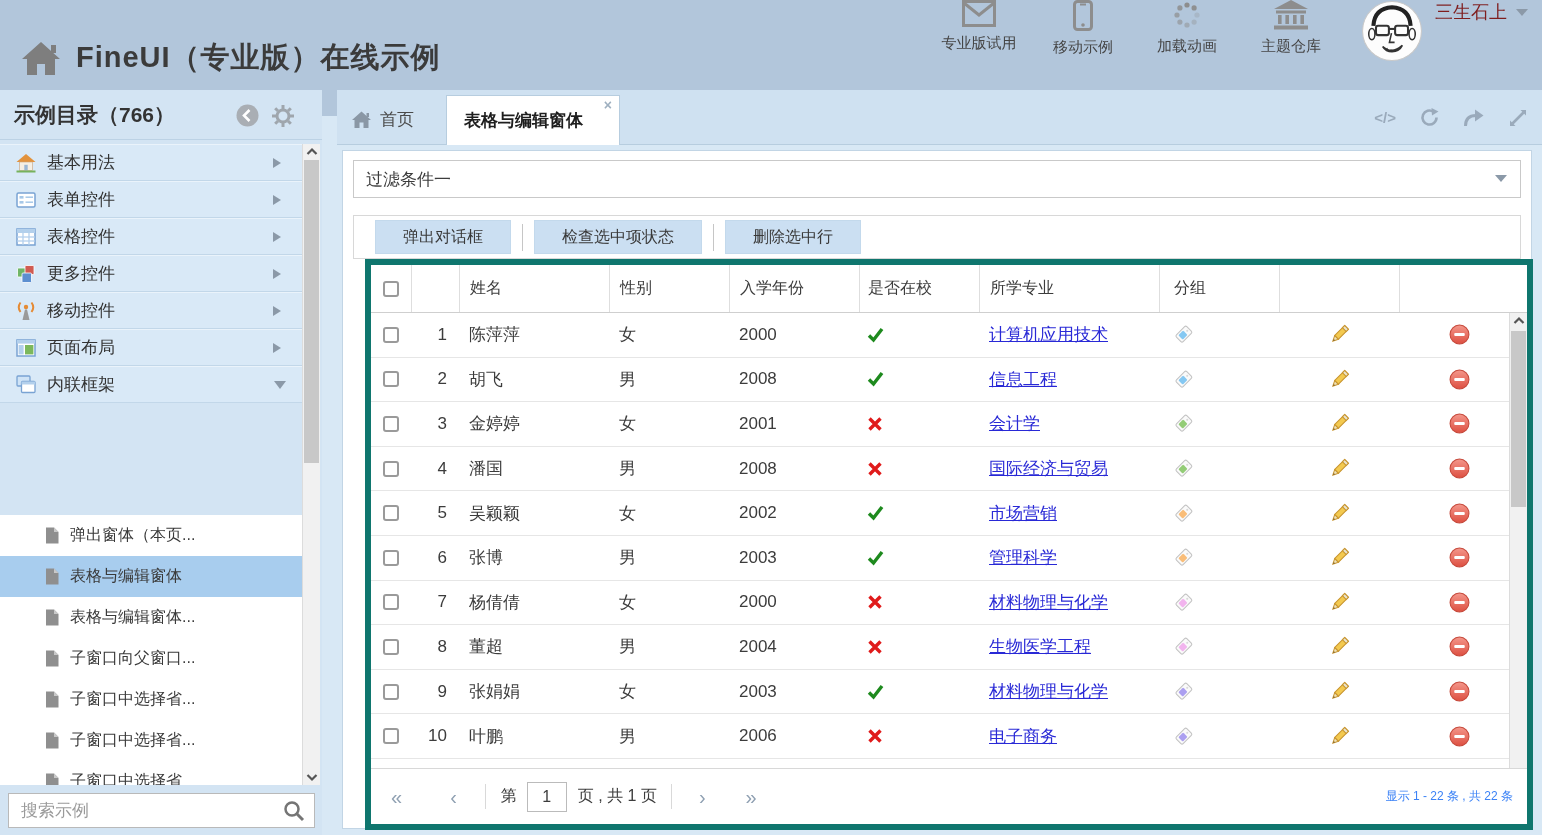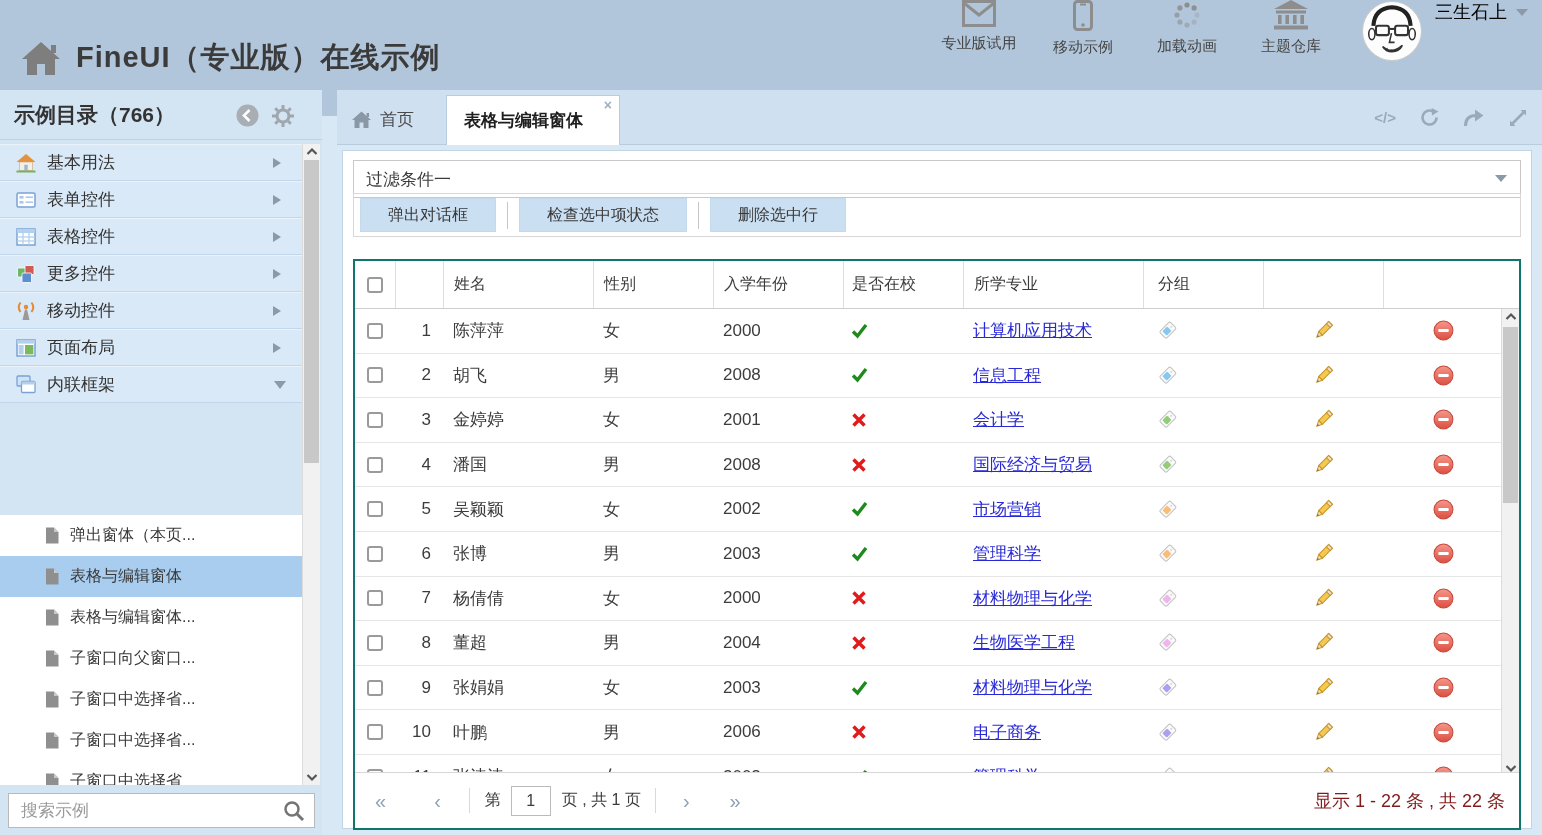--- a/index.html
+++ b/index.html
@@ -9,21 +9,21 @@
 
   
   .app-header{position:absolute;left:0;top:0;width:1542px;height:116px;background:#b2c6db;display:flex;align-items:center}
   .home-big{margin-left:22px}
   .app-title{font-size:29px;font-weight:bold;color:#3b3b3b;margin-left:16px;letter-spacing:1px}
   .header-right{position:absolute;right:14px;top:0;height:90px;display:flex;align-items:flex-start}
   .h-action{width:104px;display:flex;flex-direction:column;align-items:center;justify-content:center;gap:7px;cursor:pointer}
   .h-action .lbl{font-size:15px;color:#454545;white-space:nowrap}
   .avatar-wrap{margin:0 12px 0 18px}
   .user-box{display:flex;align-items:center;gap:9px;cursor:pointer}
-  .user-name{font-size:18px;color:#000000}
+  .user-name{font-size:18px;color:#7f1d1d}
   .caret-down{width:0;height:0;border:6px solid transparent;border-top:7px solid #8b99a8;margin-top:6px}
 
   
   .sidebar{position:absolute;left:0;top:90px;width:322px;height:745px;background:#d3e4f3}
   .sb-head{height:50px;border-bottom:1px solid #bcd2e5;position:relative;display:flex;align-items:center}
   .sb-title{font-size:21px;font-weight:bold;color:#333;margin-left:14px}
   .sb-head-icons{position:absolute;right:28px;top:14px;display:flex;gap:13px;align-items:center}
   .sb-menu{position:absolute;left:0;top:54px;width:302px}
   .menu-item{height:37px;display:flex;align-items:center;background:#d9e9f7;border-top:1px solid #eaf3fb;border-bottom:1px solid #c2d7e9;cursor:pointer}
   .menu-icon{width:20px;height:20px;margin-left:16px}
@@ -57,25 +57,25 @@
   .panel{position:absolute;left:5px;top:60px;width:1190px;height:679px;background:#fff;border:1px solid #c2d5e5}
   .filter-row{position:absolute;left:10px;top:9px;width:1168px;height:38px;display:flex;gap:10px}
   .search-box{width:573px;height:38px;border:1px solid #c9c9c9;background:#fff;display:flex;align-items:center;position:relative}
   .search-box input{flex:1;border:none;outline:none;font-size:17px;padding-left:12px;color:#3c3c3c;font-family:inherit}
   .search-box input::placeholder{color:#9a9a9a}
   .search-box .mag{margin-right:10px}
   .filter-box{flex:1;height:38px;border:1px solid #c9c9c9;display:flex;align-items:center;cursor:pointer;position:relative}
   .filter-value{font-size:17px;color:#3c3c3c;margin-left:12px}
   .filter-box .caret-down{position:absolute;right:13px;top:14px;margin:0}
 
-  .toolbar{position:absolute;left:10px;top:42px;width:1168px;height:44px;border:1px solid #d8d8d8;display:flex;align-items:center;padding-left:6px}
+  .toolbar{position:absolute;left:10px;top:64px;width:1168px;height:44px;border:1px solid #d8d8d8;display:flex;align-items:center;padding-left:21px}
   .tb-btn{height:34px;background:#cbdff2;border:1px solid #c3d9ec;font-size:16px;color:#3a3a3a;padding:0 27px;cursor:pointer;font-family:inherit}
   .tb-divider{width:1px;height:27px;background:#c6c6c6;margin:0 11px}
 
-  .grid{position:absolute;left:10px;top:108px;width:1168px;height:571px;border:2px solid #0f766e;background:#fff}
+  .grid{position:absolute;left:22px;top:108px;width:1168px;height:571px;border:6px solid #0f766e;background:#fff}
   .thead{height:48px;display:flex;border-bottom:1px solid #cfcfcf}
   .th{display:flex;align-items:center;font-size:16px;color:#3c3c3c;border-left:1px solid #dedede;padding-left:10px}
   .th:first-child{border-left:none}
   .tbody{height:467px;width:1148px;overflow:hidden}
   .tr{height:44.6px;display:flex;align-items:center;border-bottom:1px solid #e6e6e6}
   .td{display:flex;align-items:center;font-size:17px;color:#3c3c3c;padding-left:10px}
   .col-check{width:40px;justify-content:center;padding-left:0}
   .col-num{width:48px;justify-content:flex-end;padding:0 12px 0 0}
   .col-name{width:150px}
   .col-gender{width:120px}
@@ -89,21 +89,21 @@
   .major-link{color:#2929d6;text-decoration:underline;cursor:pointer}
   .grid-scrollbar{position:absolute;right:0;top:48px;width:18px;height:467px;background:#f1f1f1;border-left:1px solid #dcdcdc}
   .grid-scrollbar .thumb{position:absolute;left:1px;top:18px;width:15px;height:176px;background:#c8c8c8}
   .icon-btn{cursor:pointer}
 
   .pager{position:absolute;left:0;bottom:0;width:100%;height:56px;border-top:1px solid #d8d8d8;background:#fff;display:flex;align-items:center}
   .pg-nav{font-size:20px;color:#8fa0b2;cursor:pointer;line-height:20px}
   .pg-divider{width:1px;height:25px;background:#d9d9d9}
   .pg-label{font-size:16px;color:#3c3c3c}
   .page-input{width:40px;height:30px;border:1px solid #bbb;text-align:center;font-size:16px;color:#3c3c3c;font-family:inherit;outline:none}
-  .pg-summary{position:absolute;right:14px;font-size:18px;color:#7f1d1d}
+  .pg-summary{position:absolute;right:14px;font-size:12px;color:#3b82f6}
 </style>
 </head>
 <body>
 
 <header class="app-header">
   <span class="home-big">
     <svg width="38" height="34" viewBox="0 0 38 34">
         <rect x="29" y="4" width="5" height="8" fill="#7e7e7e"></rect>
         <polygon points="19,1 38,18 33,18 33,34 23,34 23,23 15,23 15,34 5,34 5,18 0,18" fill="#7e7e7e"></polygon>
       </svg>

